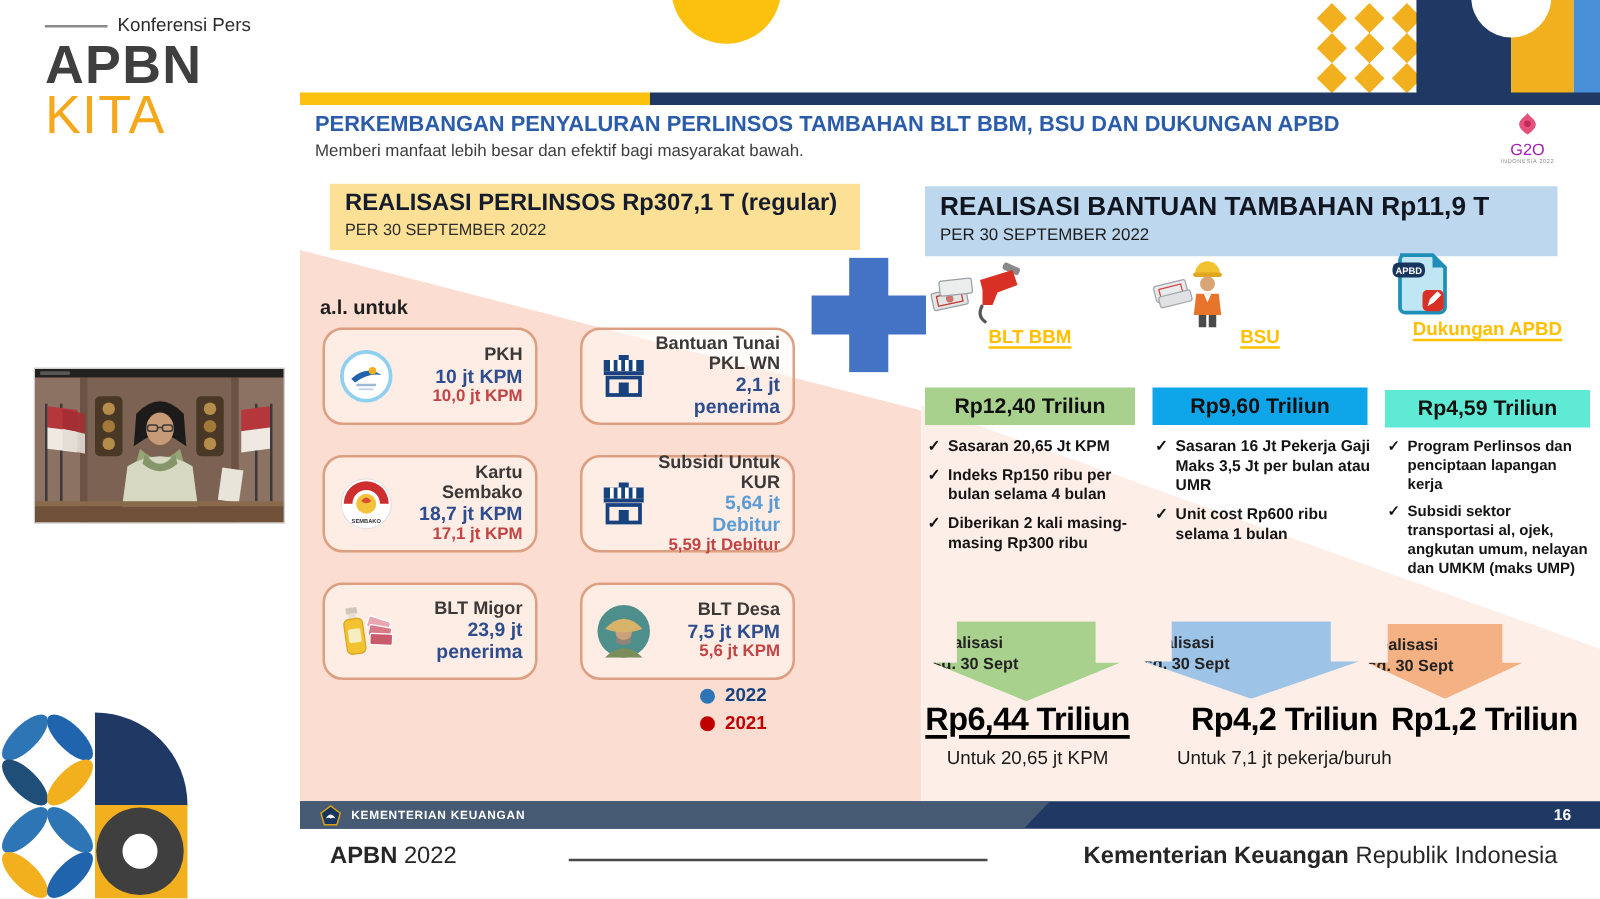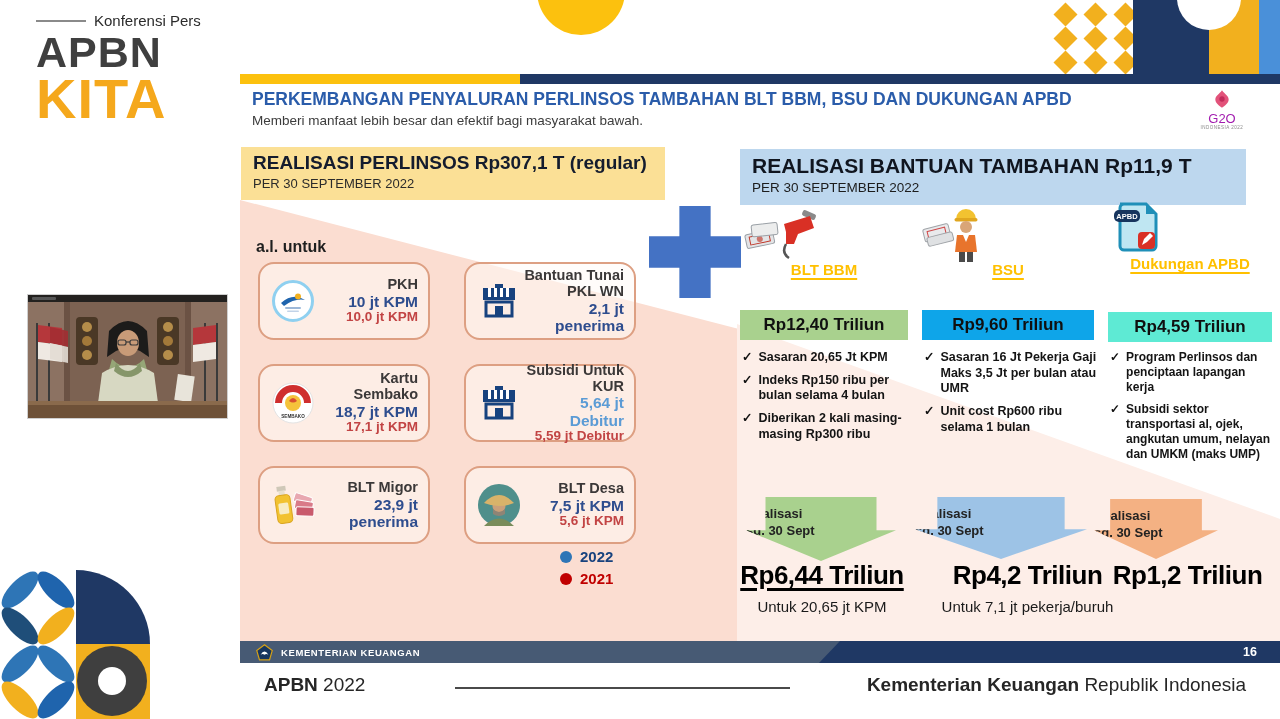--- a/index.html
+++ b/index.html
@@ -5,21 +5,21 @@
   html,body{margin:0;padding:0;background:#e9e9e9;}
   #stage{position:relative;width:1280px;height:719px;background:#ffffff;overflow:hidden;
          font-family:"Liberation Sans",sans-serif;color:#222;}
   .abs{position:absolute;}
 
   
   .brand{left:36px;top:12px;width:200px;}
   .brand-event{display:flex;align-items:center;gap:8px;font-size:15px;color:#2b2b2b;}
   .brand-event .line{width:50px;height:2px;background:#8a8a8a;}
   .brand-apbn{font-size:43px;font-weight:800;color:#3f3f3f;line-height:.92;letter-spacing:1px;margin-top:4px;}
-  .brand-kita{font-size:56px;font-weight:700;color:#f5a81c;line-height:.92;letter-spacing:1px;}
+  .brand-kita{font-size:43px;font-weight:400;color:#f5a81c;line-height:.92;letter-spacing:1px;}
 
   
   .circle-top{left:537px;top:-53px;width:88px;height:88px;border-radius:50%;background:#fcc10e;}
   .diamonds{left:1050px;top:2px;width:92px;height:72px;display:grid;
             grid-template-columns:repeat(3,30px);grid-template-rows:repeat(3,24px);}
   .dm{width:17px;height:17px;background:#f2b01e;transform:rotate(45deg);margin:auto;}
   .tr-block{left:1133px;top:0;width:147px;height:75px;overflow:hidden;}
   .trb-n{position:absolute;left:0;top:0;width:76px;height:75px;background:#1f3864;}
   .trb-y{position:absolute;left:76px;top:0;width:50px;height:75px;background:#f2b01e;}
   .trb-b{position:absolute;left:126px;top:0;width:21px;height:75px;background:#4a90d9;}
@@ -33,21 +33,21 @@
 
   
   .stripe-y{left:240px;top:74px;width:280px;height:10px;background:#fcc10e;}
   .stripe-n{left:520px;top:74px;width:760px;height:10px;background:#1f3864;}
   .s-title{left:252px;top:89px;width:940px;font-size:17.5px;font-weight:800;color:#2a5caa;}
   .s-sub{left:252px;top:113px;width:700px;font-size:13.5px;color:#3c3c3c;}
   .g20{left:1192px;top:90px;width:60px;text-align:center;line-height:1;}
   .g20-txt{font-size:13px;font-weight:400;color:#a21caf;margin-top:1px;}
   .g20-sub{font-size:4.5px;letter-spacing:.5px;color:#8a8a8a;margin-top:1px;}
 
-  .lbox{left:241px;top:147px;width:424px;height:53px;background:#fbe096;padding:5px 12px;box-sizing:border-box;}
+  .lbox{left:264px;top:147px;width:424px;height:53px;background:#fbe096;padding:5px 12px;box-sizing:border-box;}
   .lbox-t{font-size:19px;font-weight:800;color:#141c2e;}
   .lbox-d{font-size:13px;color:#2b2b2b;margin-top:2px;}
   .rbox{left:740px;top:149px;width:506px;height:56px;background:#bdd7ee;padding:5px 12px;box-sizing:border-box;}
   .rbox-t{font-size:21px;font-weight:800;color:#10151f;}
   .rbox-d{font-size:13.5px;color:#1c1c1c;margin-top:2px;}
 
   
   .pink-left{left:240px;top:200px;width:497px;height:443px;background:#fbddd1;
              clip-path:polygon(0 0,100% 29%,100% 100%,0 100%);}
   .pink-right{left:737px;top:200px;width:543px;height:443px;background:#fdeee8;

